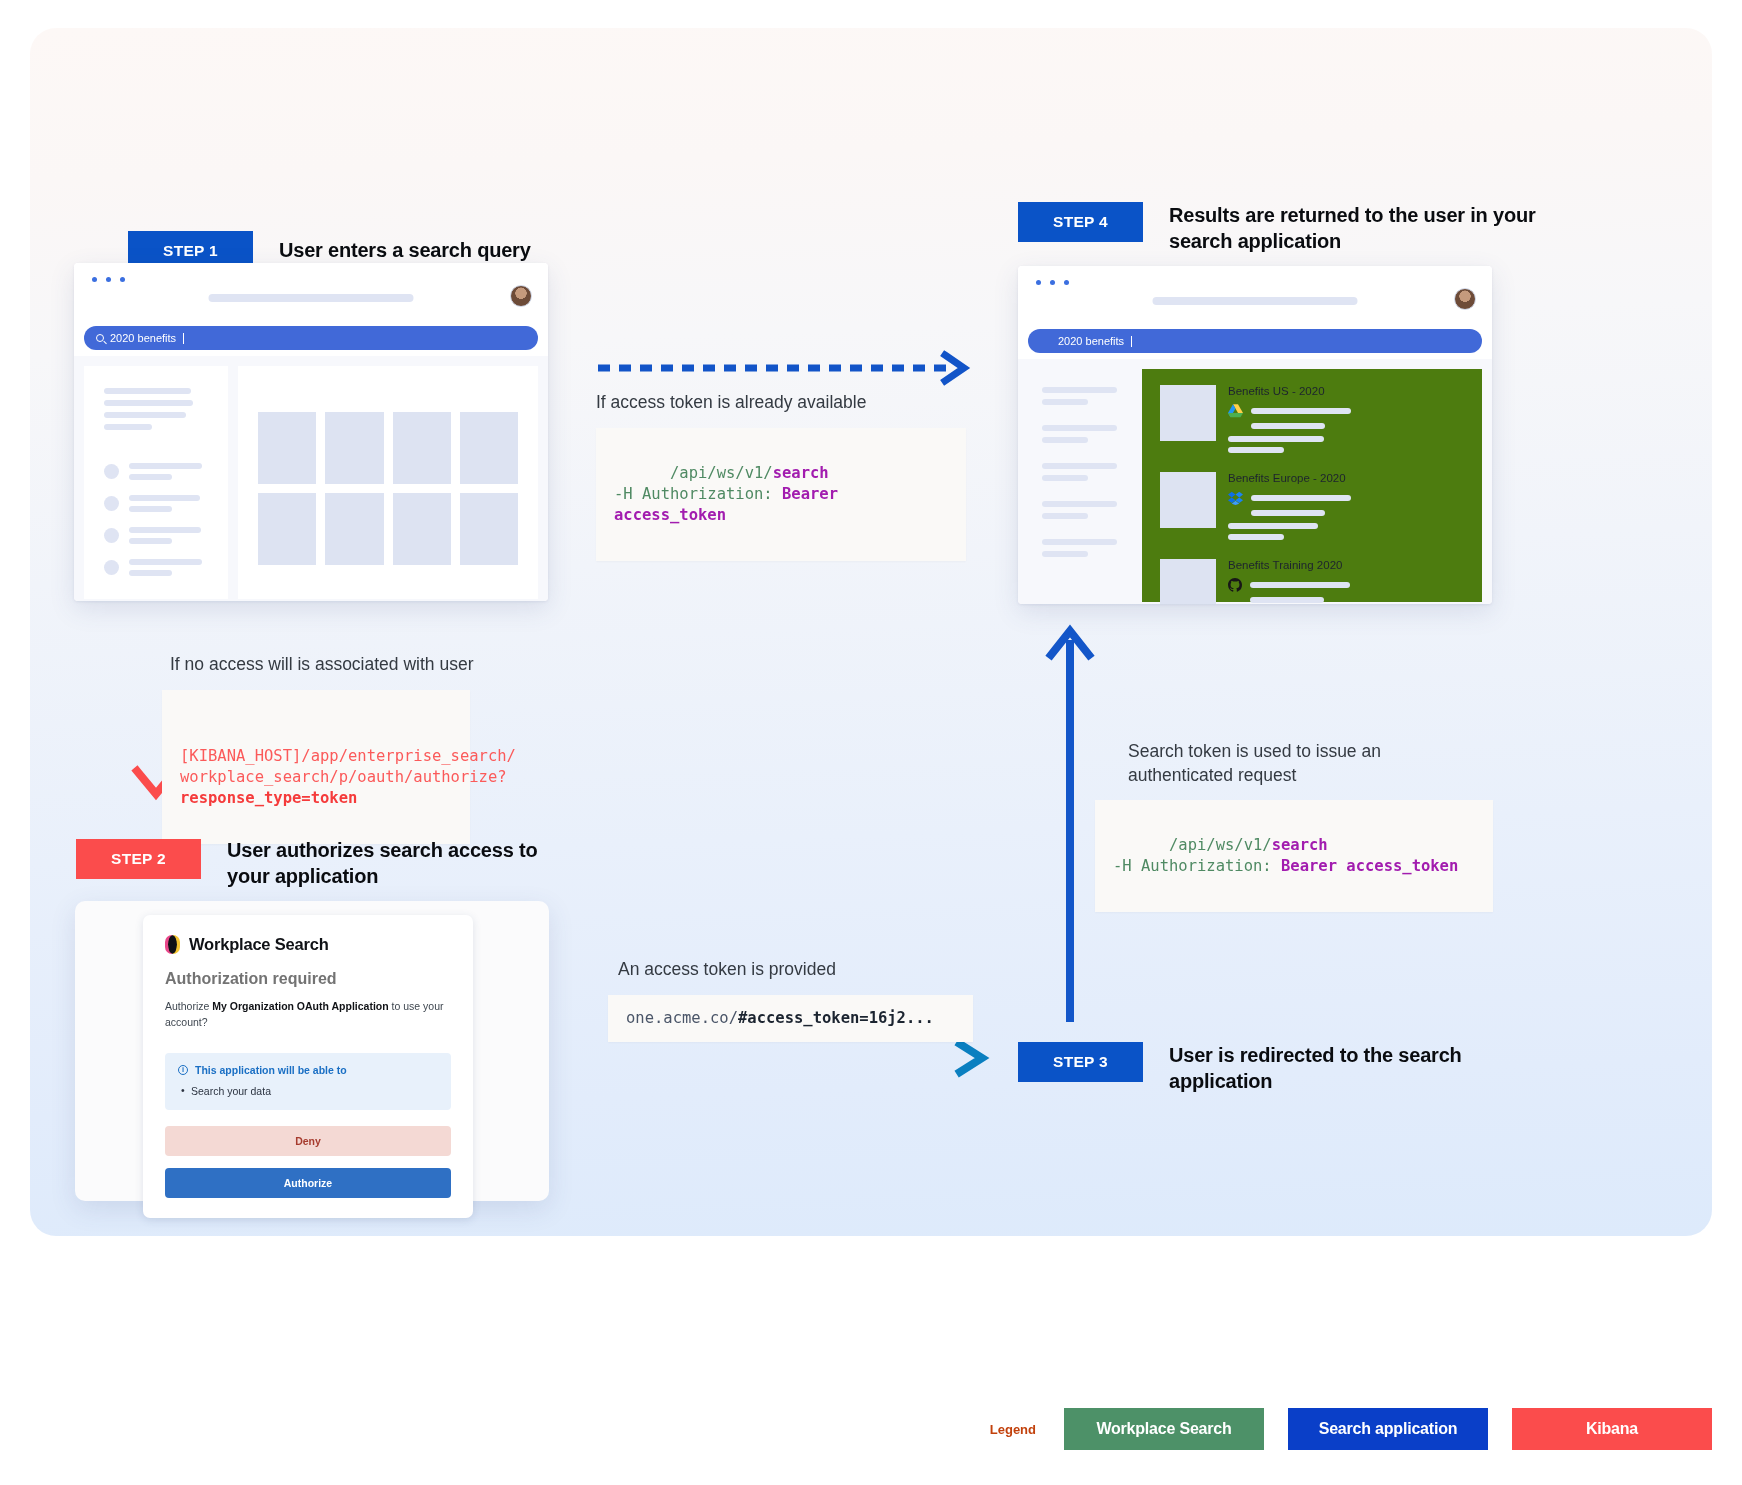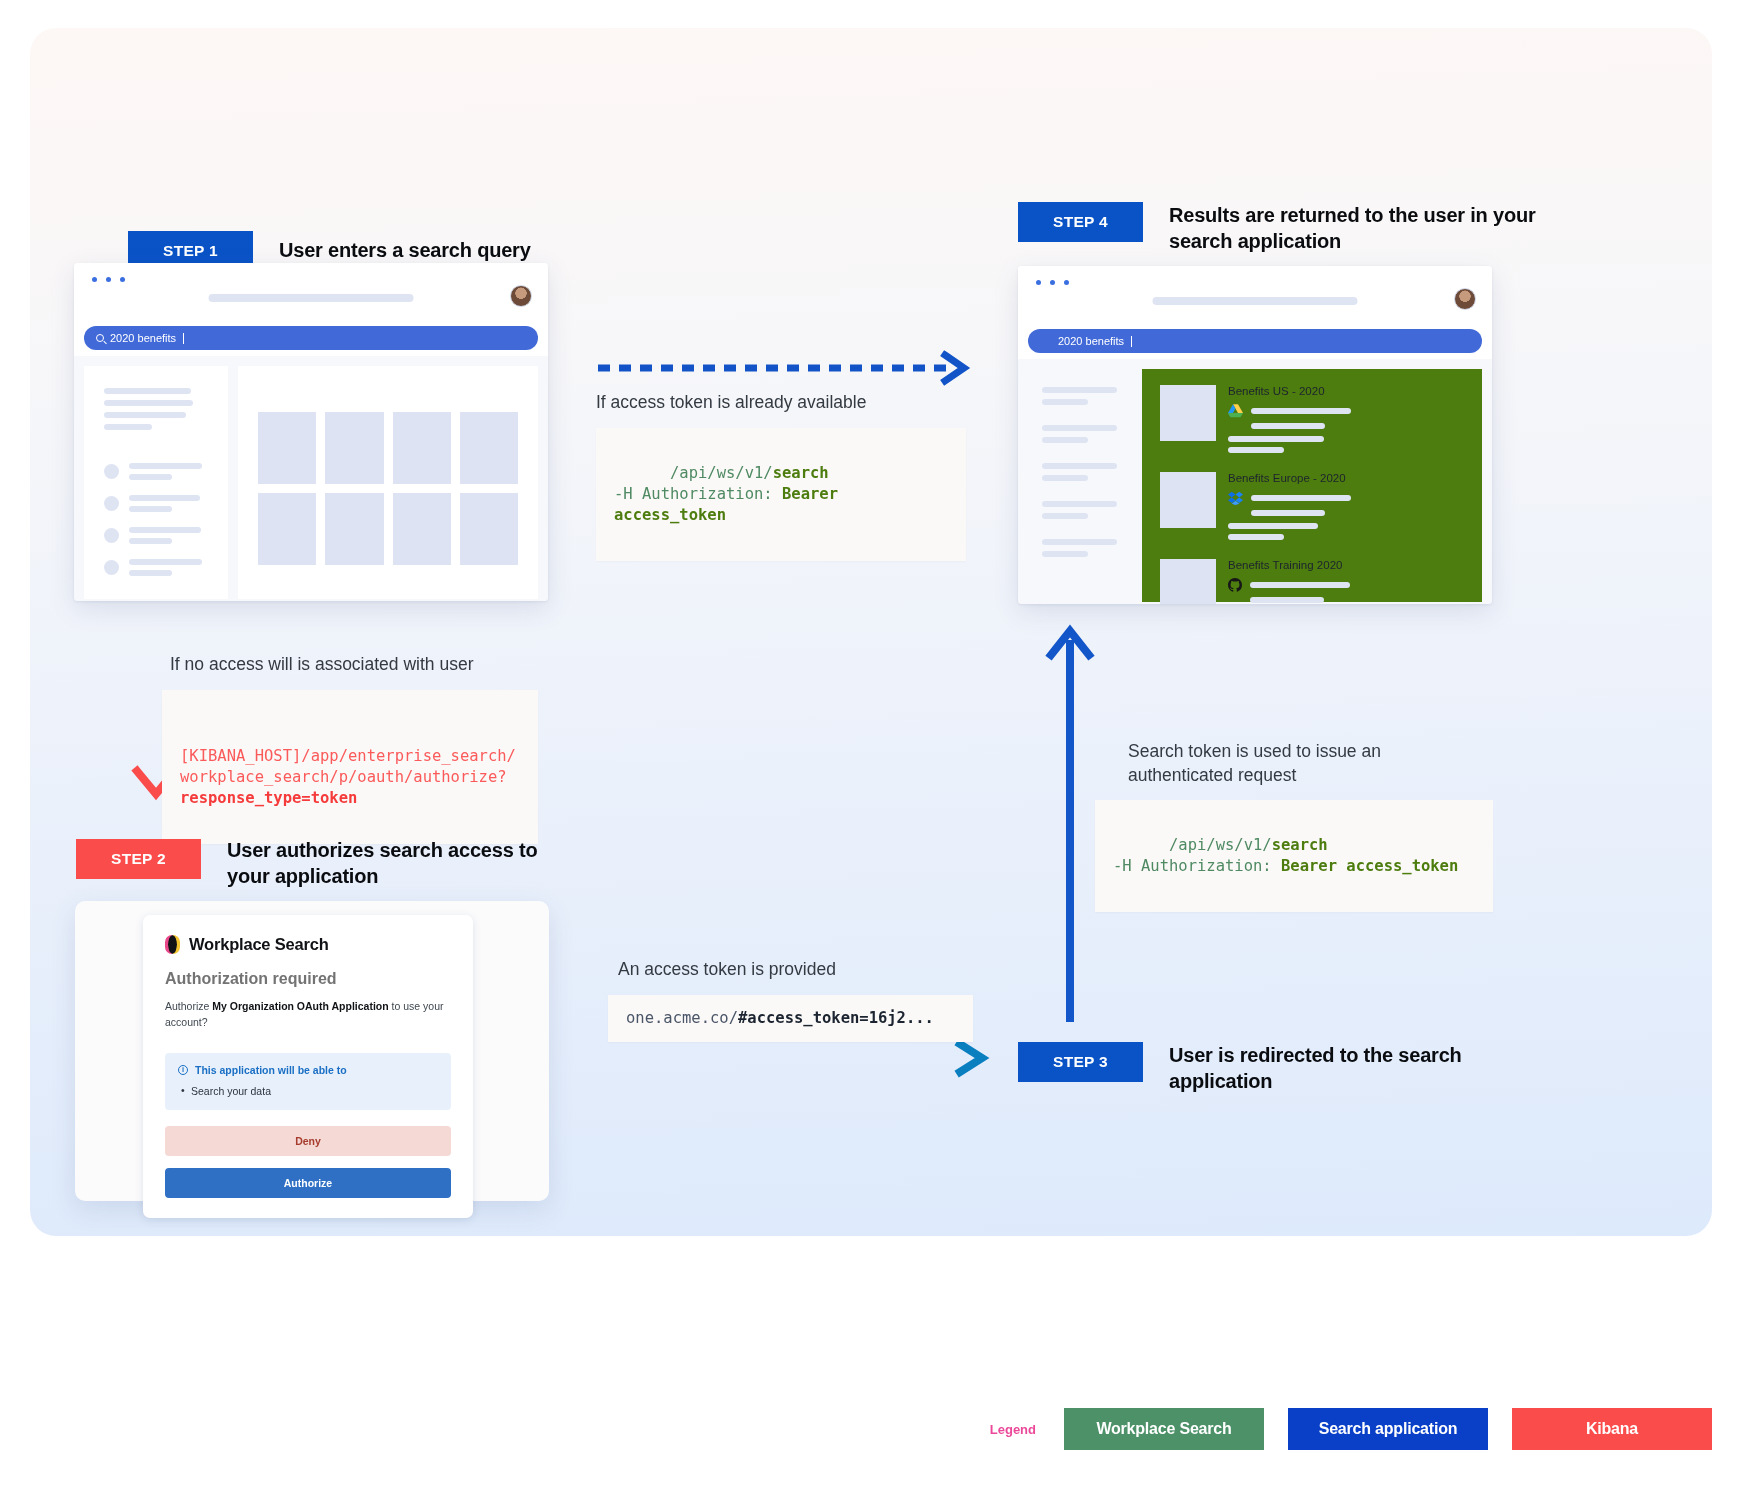--- a/index.html
+++ b/index.html
@@ -137,21 +137,21 @@
     position: absolute;
     background: #faf9f7;
     padding: 14px 18px;
     font-family: "DejaVu Sans Mono", monospace;
     font-size: 15.5px;
     line-height: 1.36;
     white-space: pre-wrap;
     box-shadow: 0 1px 2px rgba(0,0,0,0.03);
   }
   .code-green { color: #4f8a63; }
-  .code-green b { color: #4d7c0f; font-weight: bold; }
+  .code-green b { color: #a21caf; font-weight: bold; }
   .code-red  { color: #fb5a5a; }
   .code-red b { color: #f53b3b; font-weight: bold; }
   .code-dark { color: #4a5568; }
   .code-dark b { color: #1b2430; font-weight: bold; }
 
   .note {
     position: absolute;
     font-size: 17.5px;
     color: #343a42;
     line-height: 1.36;
@@ -224,21 +224,21 @@
     left: 0; right: 0;
     top: 1408px;
     display: flex;
     justify-content: flex-end;
     align-items: stretch;
     gap: 24px;
     padding-right: 30px;
     height: 42px;
   }
   #legend-label {
-    font-size: 13px; font-weight: bold; color: #ec4899;
+    font-size: 13px; font-weight: bold; color: #c2410c;
     align-self: center; margin-right: 4px;
   }
   .legend-chip {
     width: 200px;
     display:flex; align-items:center; justify-content:center;
     color:#ffffff; font-size:16px; font-weight:bold; letter-spacing:-0.2px;
   }
   .lg-green { background:#4d9168; }
   .lg-blue  { background:#0a3fc8; }
   .lg-red   { background:#fb4c4c; }
@@ -350,21 +350,21 @@
           <stop offset="75%" stop-color="#f06a63"></stop>
           <stop offset="100%" stop-color="#fb4c4c"></stop>
         </linearGradient>
       </defs>
       <line x1="30" y1="2" x2="30" y2="176" stroke="url(#gradBlueRed)" stroke-width="8"></line>
       <polyline points="11,163 30,186 49,163" fill="none" stroke="#fb4c4c" stroke-width="8" stroke-linecap="square"></polyline>
     </svg>
 
     <div class="note" style="left:140px; top:625px; width:380px;">If no access will is associated with user</div>
 
-    <div class="codeblock code-red" style="left:132px; top:662px; width:376px;">
+    <div class="codeblock code-red" style="left:132px; top:662px; width:308px;">
       <span>[KIBANA_HOST]/app/enterprise_search/</span>
 <span>workplace_search/p/oauth/authorize?</span>
 <b>response_type=token</b>
     </div>
 
     <div class="step-row" style="left:46px; top:803px;">
       <div class="step-chip chip-red" style="margin-top:8px;">STEP 2</div>
       <div class="step-text" style="width:330px;">User authorizes search access to your application</div>
     </div>
 

